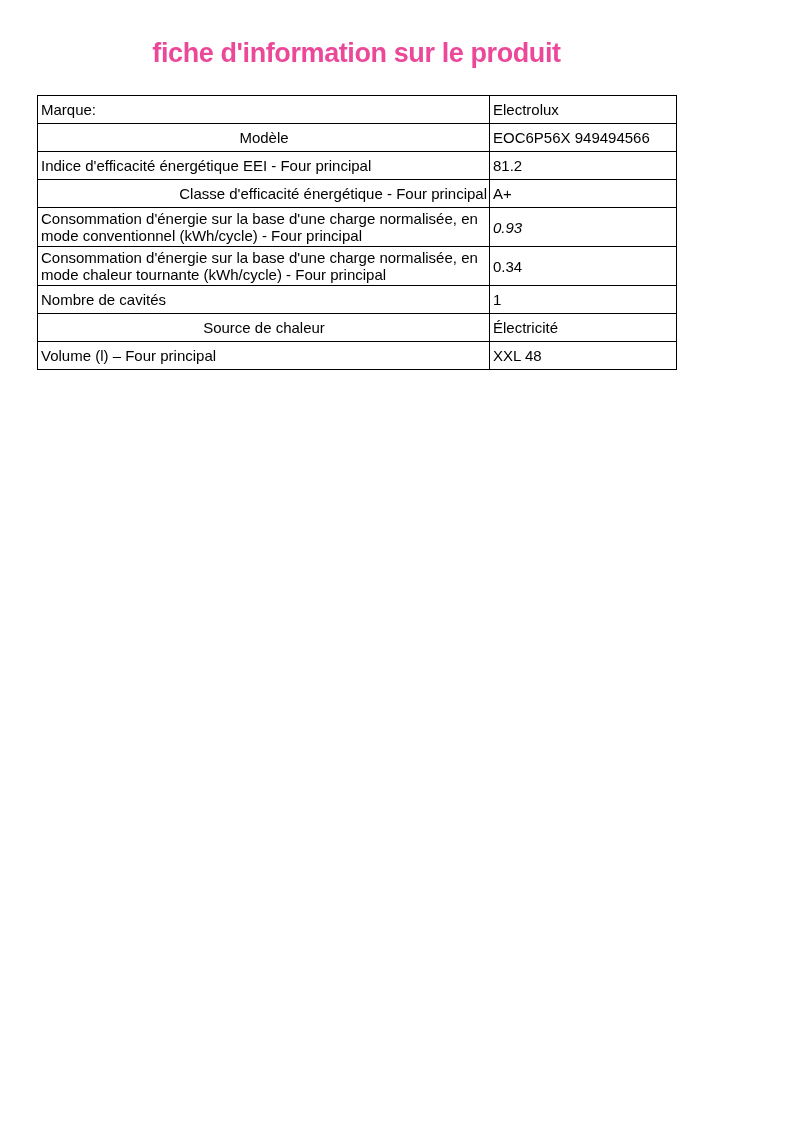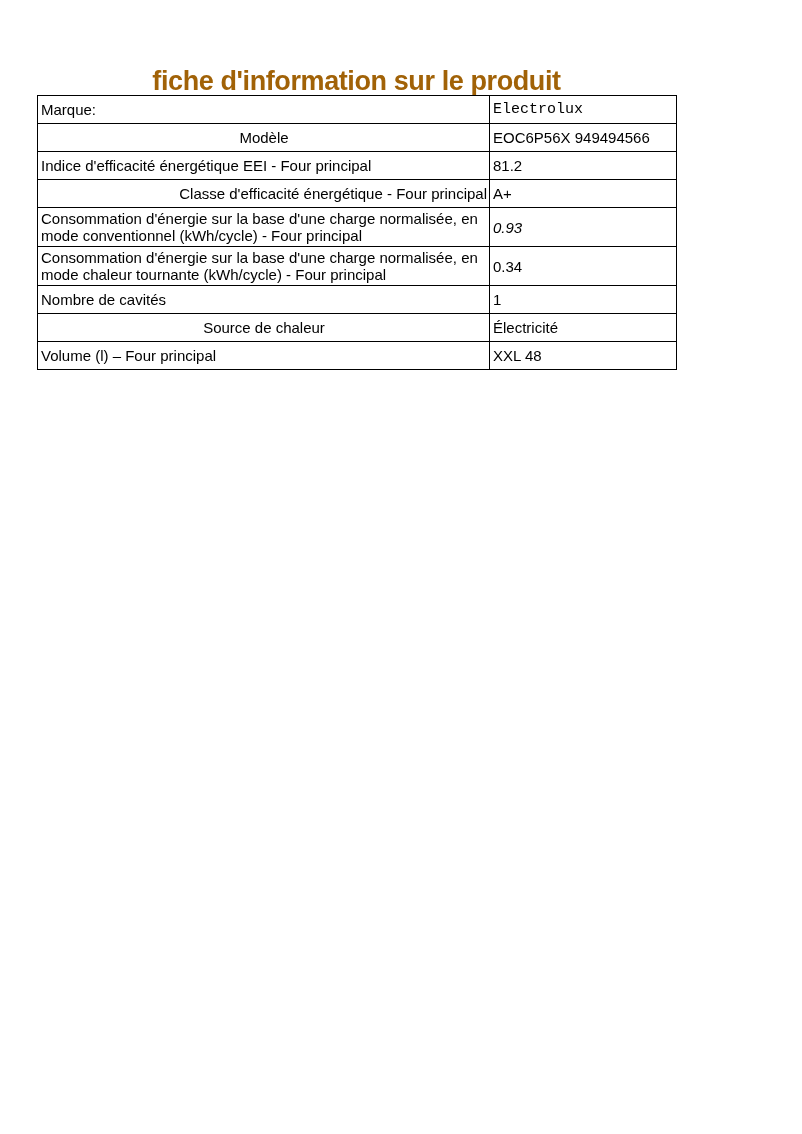--- a/index.html
+++ b/index.html
@@ -55,31 +55,31 @@
     vertical-align: middle;
     background: #ffffff;
     word-wrap: break-word;
     margin-top: 20px;
   }
 </style>
 </head>
 <body style="background: rgb(255, 255, 255);">
 
 <div class="page">
-  <h1 class="title" style="color: #a16207; margin-top: 28px;">fiche d'information sur le produit</h1>
+  <h1 class="title" style="color: #ec4899;">fiche d'information sur le produit</h1>
 
   <table class="spec-table">
     <colgroup>
       <col class="col-label">
       <col class="col-value">
     </colgroup>
     <tbody>
         <tr>
           <td style="border-color: rgb(0, 0, 0);">Marque:</td>
-          <td style="border-color: rgb(0, 0, 0); font-family: Liberation Mono, monospace;">Electrolux</td>
+          <td style="border-color: rgb(0, 0, 0);">Electrolux</td>
         </tr>
         <tr>
           <td style="border-color: rgb(0, 0, 0); text-align: center;">Modèle</td>
           <td style="border-color: rgb(0, 0, 0);">EOC6P56X 949494566</td>
         </tr>
         <tr>
           <td style="border-color: rgb(0, 0, 0);">Indice d'efficacité énergétique EEI - Four principal</td>
           <td style="border-color: rgb(0, 0, 0);">81.2</td>
         </tr>
         <tr>

